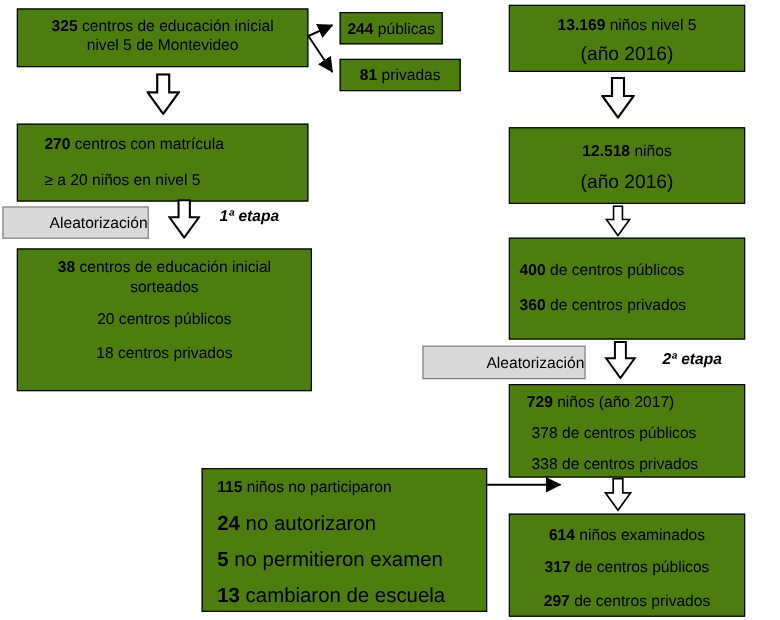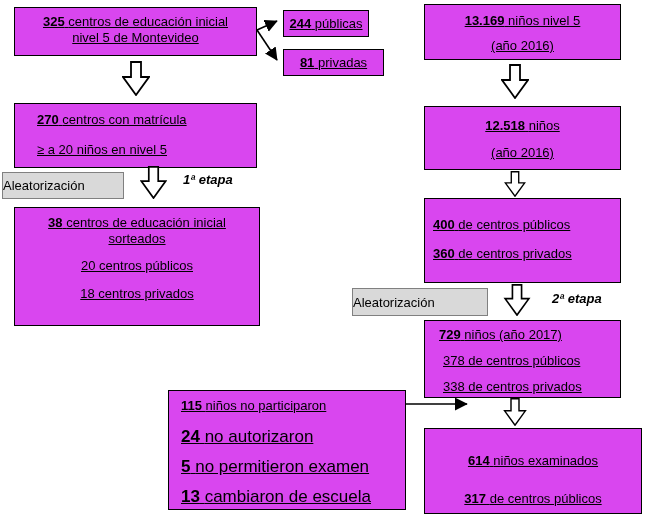--- a/index.html
+++ b/index.html
@@ -1,26 +1,26 @@
 <!DOCTYPE html>
 <html><head>
 <meta charset="utf-8">
 <style>
   * { margin:0; padding:0; box-sizing:border-box; }
   html,body { background:#ffffff; }
   body { font-family:"Liberation Sans", sans-serif; color:#000; }
   .canvas { position:relative; width:650px; height:517px; background:#fff; overflow:hidden; }
-  .box { position:absolute; background:#d946ef; border:1.6px solid #000; font-size:13px; line-height:16px; overflow:hidden;text-decoration:underline; }
+  .box { position:absolute; background:#4d7c0f; border:1.6px solid #000; font-size:13px; line-height:16px; overflow:hidden; }
   .center { text-align:center; }
   .flexc { display:flex; align-items:center; justify-content:center; }
-  .gray-label { position:absolute; background:#d9d9d9; border:1px solid #808080; font-size:13px; display:flex; align-items:center; justify-content:flex-start; }
+  .gray-label { position:absolute; background:#d9d9d9; border:1px solid #808080; font-size:13px; display:flex; align-items:center; justify-content:flex-end; }
   .etapa { position:absolute; font-style:italic; font-weight:bold; font-size:13px; }
   .blockarrow { position:absolute; }
   .overlay { position:absolute; left:0; top:0; width:650px; height:517px; pointer-events:none; }
-  .small { font-size:13px; }
+  .small { font-size:16px; }
   .xsmall { font-size:17px; line-height:14px; }
   b { font-weight:bold; }
 </style>
 </head>
 <body>
 
 <div class="canvas">
 
   <div class="box center" style="left:14px;top:7px;width:243px;height:49px;padding-top:6px">
     <div><b>325</b> <span>centros de educación inicial</span></div>
@@ -73,23 +73,23 @@
   </div>
 
   <div class="etapa" style="left:552px;top:291px">2ª etapa</div>
 
   <div class="box" style="left:424px;top:320px;width:197px;height:78px;padding:6px 4px 0 14px">
     <div><b>729</b> <span>niños (año 2017)</span></div>
     <div style="margin-top:10px;padding-left:4px">378 de centros públicos</div>
     <div style="margin-top:10px;padding-left:4px">338 de centros privados</div>
   </div>
 
-  <div class="box center" style="left:424px;top:428px;width:218px;height:86px;padding-top:24px">
+  <div class="box center" style="left:424px;top:428px;width:197px;height:86px;padding-top:9px">
     <div><b>614</b> <span>niños examinados</span></div>
-    <div style="margin-top:22px"><b>317</b> <span>de centros públicos</span></div>
+    <div style="margin-top:11px"><b>317</b> <span>de centros públicos</span></div>
     <div style="margin-top:12px"><b>297</b> <span>de centros privados</span></div>
   </div>
 
   <div class="box" style="left:168px;top:390px;width:238px;height:120px;padding:7px 4px 0 12px">
     <div><b>115</b> <span>niños no participaron</span></div>
     <div class="xsmall" style="margin-top:16px"><b>24</b> <span>no autorizaron</span></div>
     <div class="xsmall" style="margin-top:16px"><b>5</b> <span>no permitieron examen</span></div>
     <div class="xsmall" style="margin-top:16px"><b>13</b> <span>cambiaron de escuela</span></div>
   </div>
 

